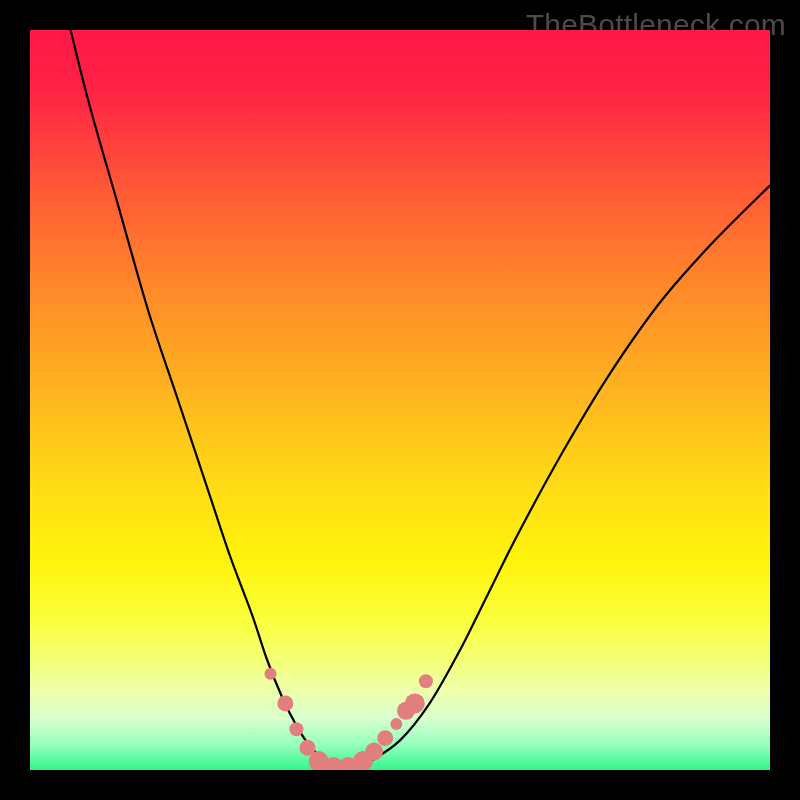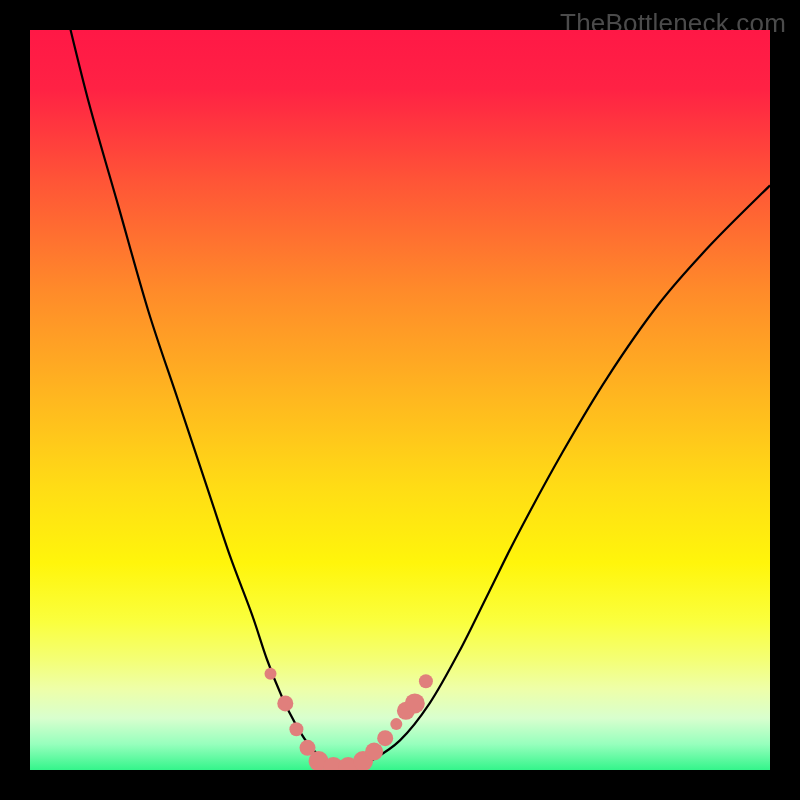--- a/index.html
+++ b/index.html
@@ -32,21 +32,21 @@
     top: 0;
     width: 100%;
     height: 100%;
     pointer-events: none;
   }
   .watermark {
     position: absolute;
     top: 8px;
     right: 14px;
     color: #4b4b4b;
-    font-size: 26px;
+    font-size: 30px;
     font-weight: 400;
     letter-spacing: 0.2px;
     user-select: none;
     margin-left: 18px;
   }
 </style>
 </head>
 <body>
 
 <div class="watermark">TheBottleneck.com</div>

